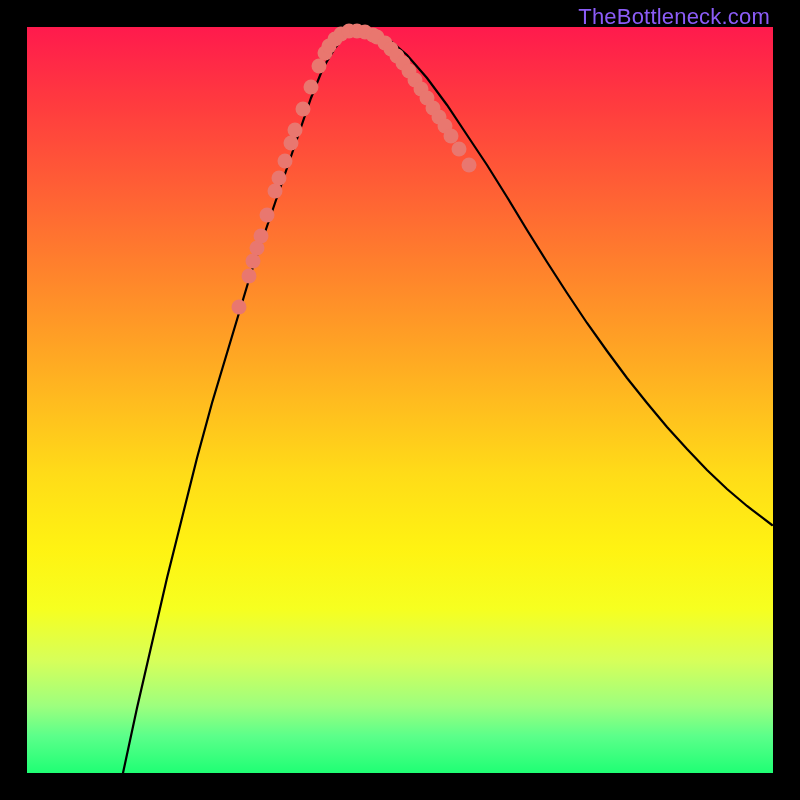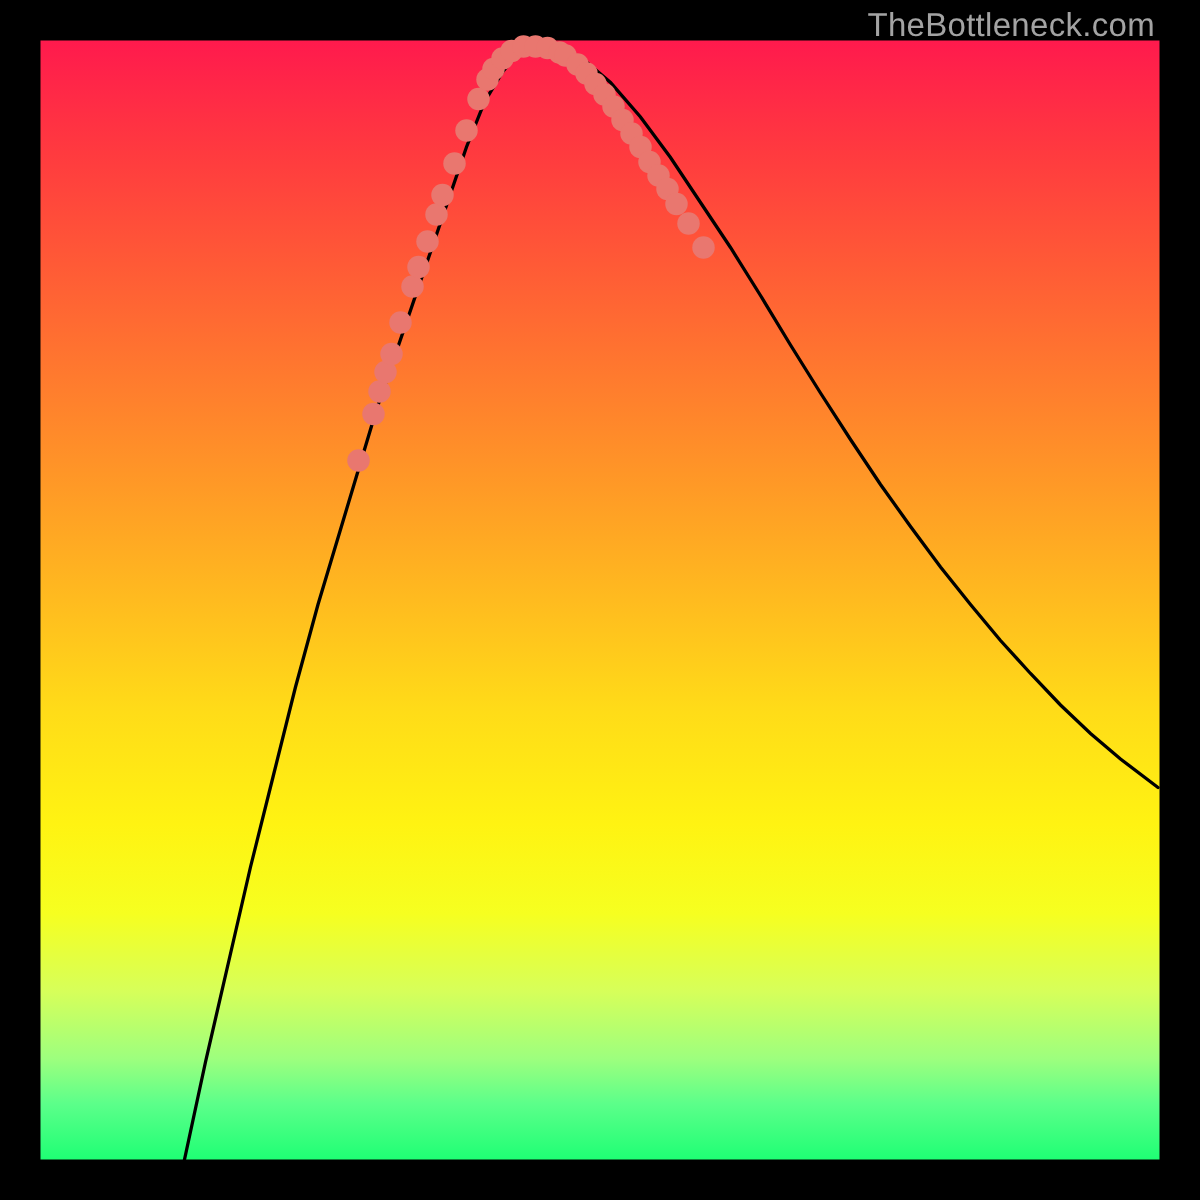--- a/index.html
+++ b/index.html
@@ -40,21 +40,21 @@
       #d6ff5a 85%,
       #9dff7e 91%,
       #5cff8a 95%,
       #1fff74 100%
     );
   }
   .watermark {
     position: absolute;
     top: 4px;
     right: 30px;
-    color: #a3a3a3;
+    color: #8b5cf6;
     font-size: 22px;
     font-weight: 500;
     letter-spacing: 0.2px;
     user-select: none;
   }
   svg.curve {
     position: absolute;
     left: 0;
     top: 0;
     width: 746px;

